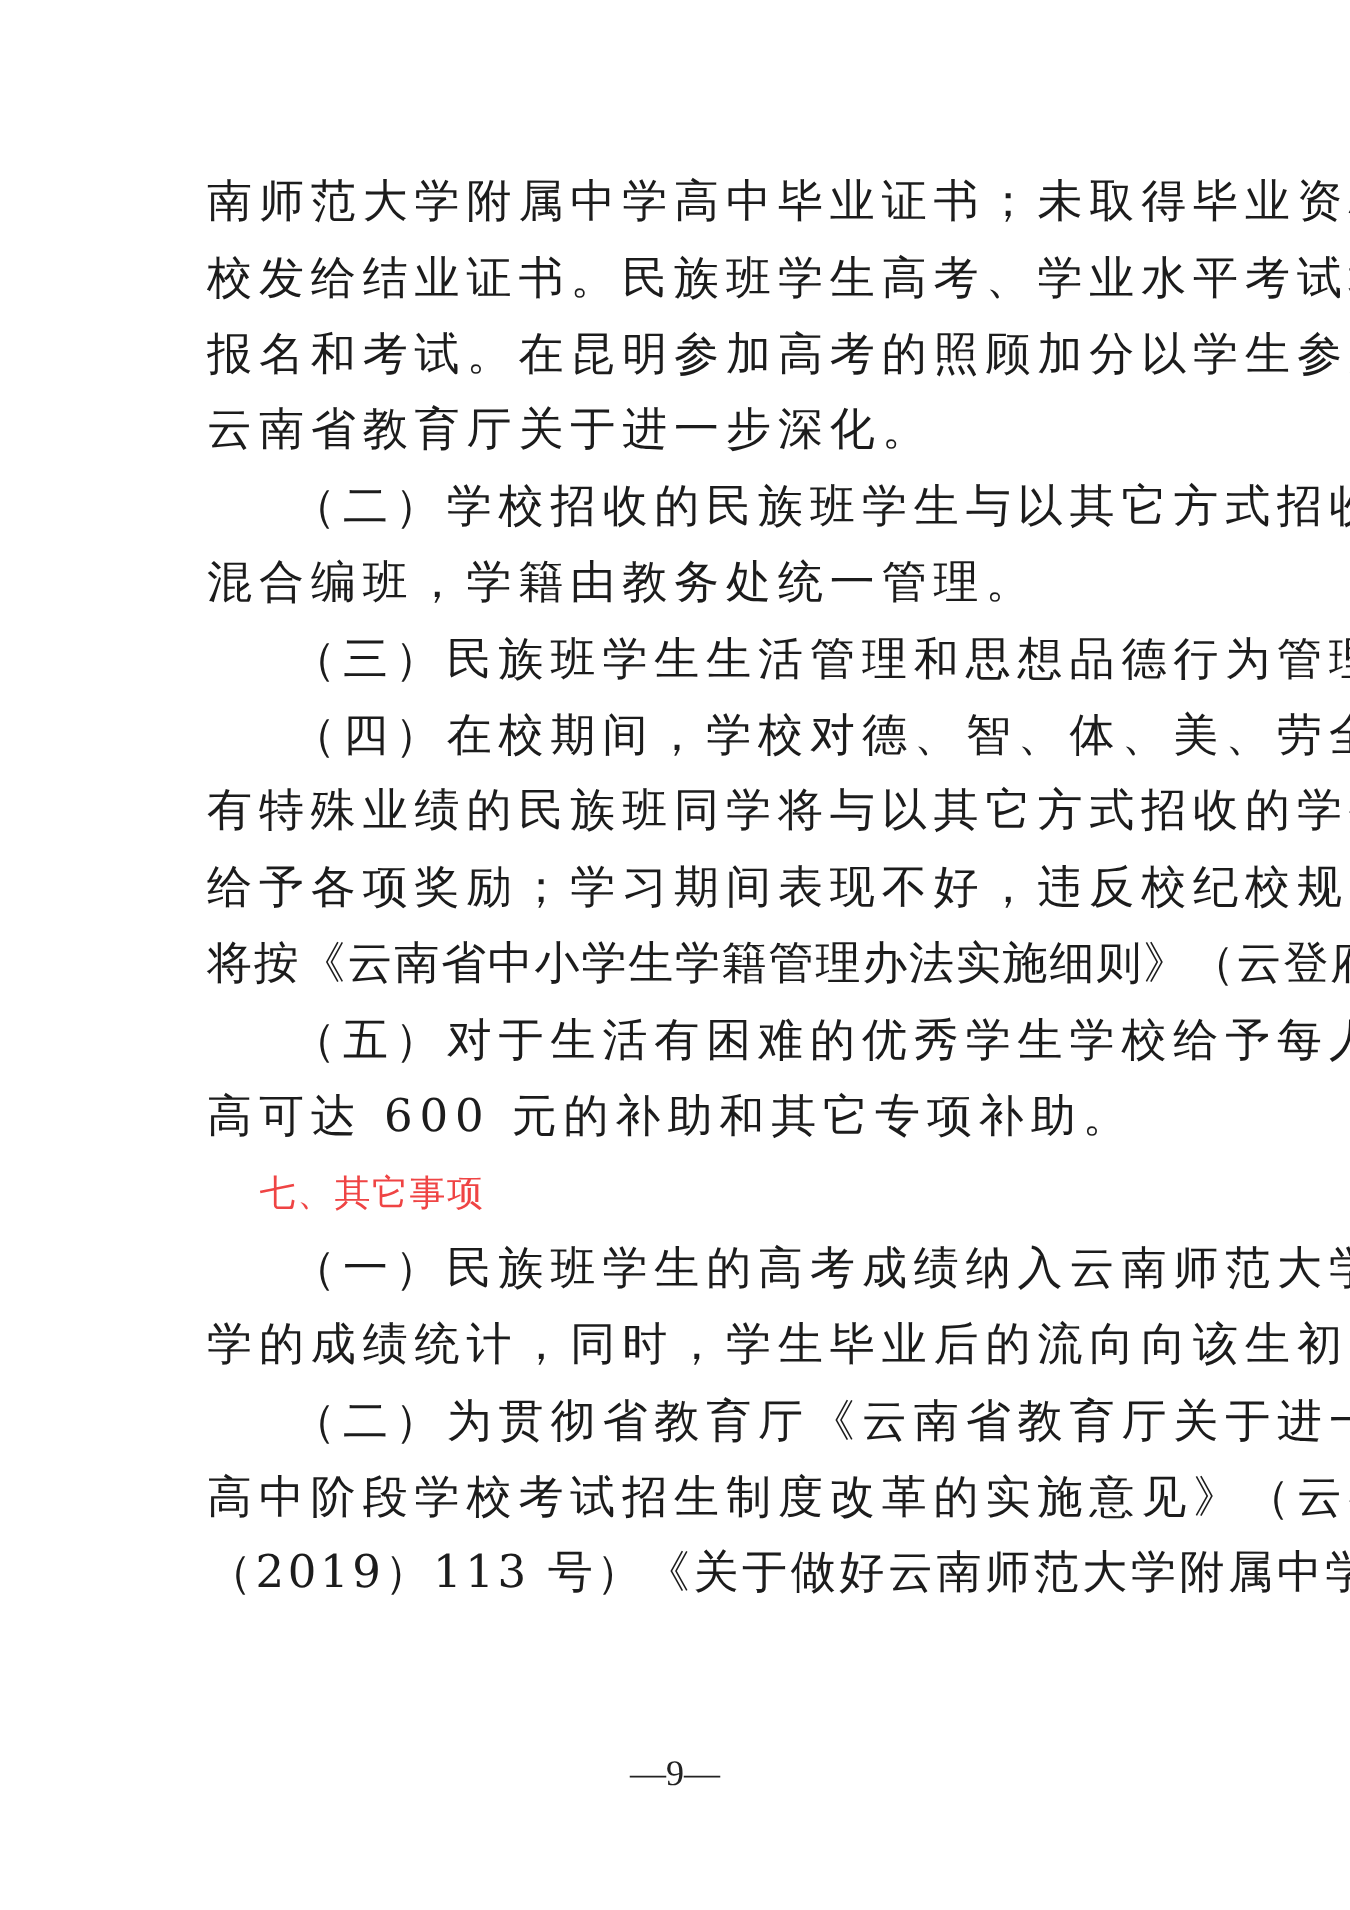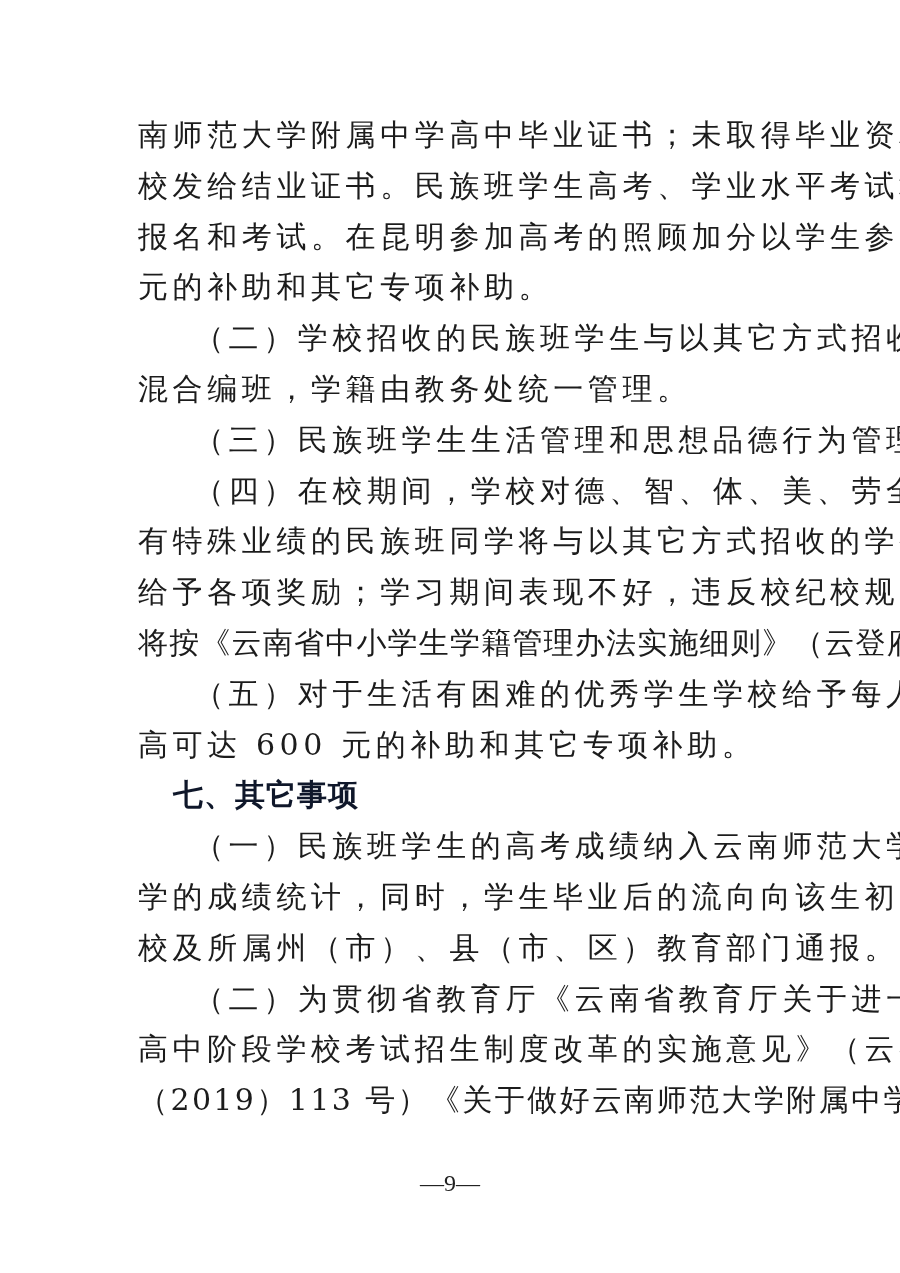--- a/index.html
+++ b/index.html
@@ -28,56 +28,55 @@
     white-space: nowrap;
     letter-spacing: 4.6px;
     overflow: visible;
     color: #1c1c1c;
   }
   .line.indent {
     padding-left: 56px;
   }
   .line.heading {
     font-family: "DejaVu Sans", "Liberation Sans", sans-serif;
-    font-weight: bold;
+    font-weight: normal;
     padding-left: 35px;
     letter-spacing: 1px;
-    font-size: 30px;
-    color: #0f172a;
+    font-size: 24px;
+    color: #ef4444;
   }
   .footer {
     position: absolute;
     top: 1170px;
     left: 0;
     width: 900px;
     text-align: center;
     font-family: "Liberation Serif", "DejaVu Serif", serif;
     font-size: 24px;
     color: #222;
   }
 </style>
 </head>
 <body>
 
 <div class="page">
   <div class="line">南师范大学附属中学高中毕业证书；未取得毕业资格者，学</div>
   <div class="line">校发给结业证书。民族班学生高考、学业水平考试均在昆明</div>
   <div class="line">报名和考试。在昆明参加高考的照顾加分以学生参加高考当</div>
-  <div class="line">元的补助和其它专项补助。</div>
+  <div class="line">云南省教育厅关于进一步深化。</div>
   <div class="line indent">（二）学校招收的民族班学生与以其它方式招收的学生</div>
   <div class="line">混合编班，学籍由教务处统一管理。</div>
   <div class="line indent">（三）民族班学生生活管理和思想品德行为管理由学生</div>
   <div class="line indent">（四）在校期间，学校对德、智、体、美、劳全面发展，</div>
   <div class="line">有特殊业绩的民族班同学将与以其它方式招收的学生一样</div>
   <div class="line">给予各项奖励；学习期间表现不好，违反校纪校规的，学校</div>
   <div class="line" style="letter-spacing:1.2px;">将按《云南省中小学生学籍管理办法实施细则》（云登府 1164</div>
   <div class="line indent">（五）对于生活有困难的优秀学生学校给予每人每月最</div>
   <div class="line">高可达 600 元的补助和其它专项补助。</div>
   <div class="line heading">七、其它事项</div>
   <div class="line indent">（一）民族班学生的高考成绩纳入云南师范大学附属中</div>
   <div class="line">学的成绩统计，同时，学生毕业后的流向向该生初中毕业学</div>
-  <div class="line">校及所属州（市）、县（市、区）教育部门通报。</div>
   <div class="line indent">（二）为贯彻省教育厅《云南省教育厅关于进一步深化</div>
   <div class="line">高中阶段学校考试招生制度改革的实施意见》（云教发</div>
   <div class="line" style="letter-spacing:2.4px;">（2019）113 号）《关于做好云南师范大学附属中学高中民</div>
 </div>
 
 <div class="footer">—9—</div>
 
 </body></html>

